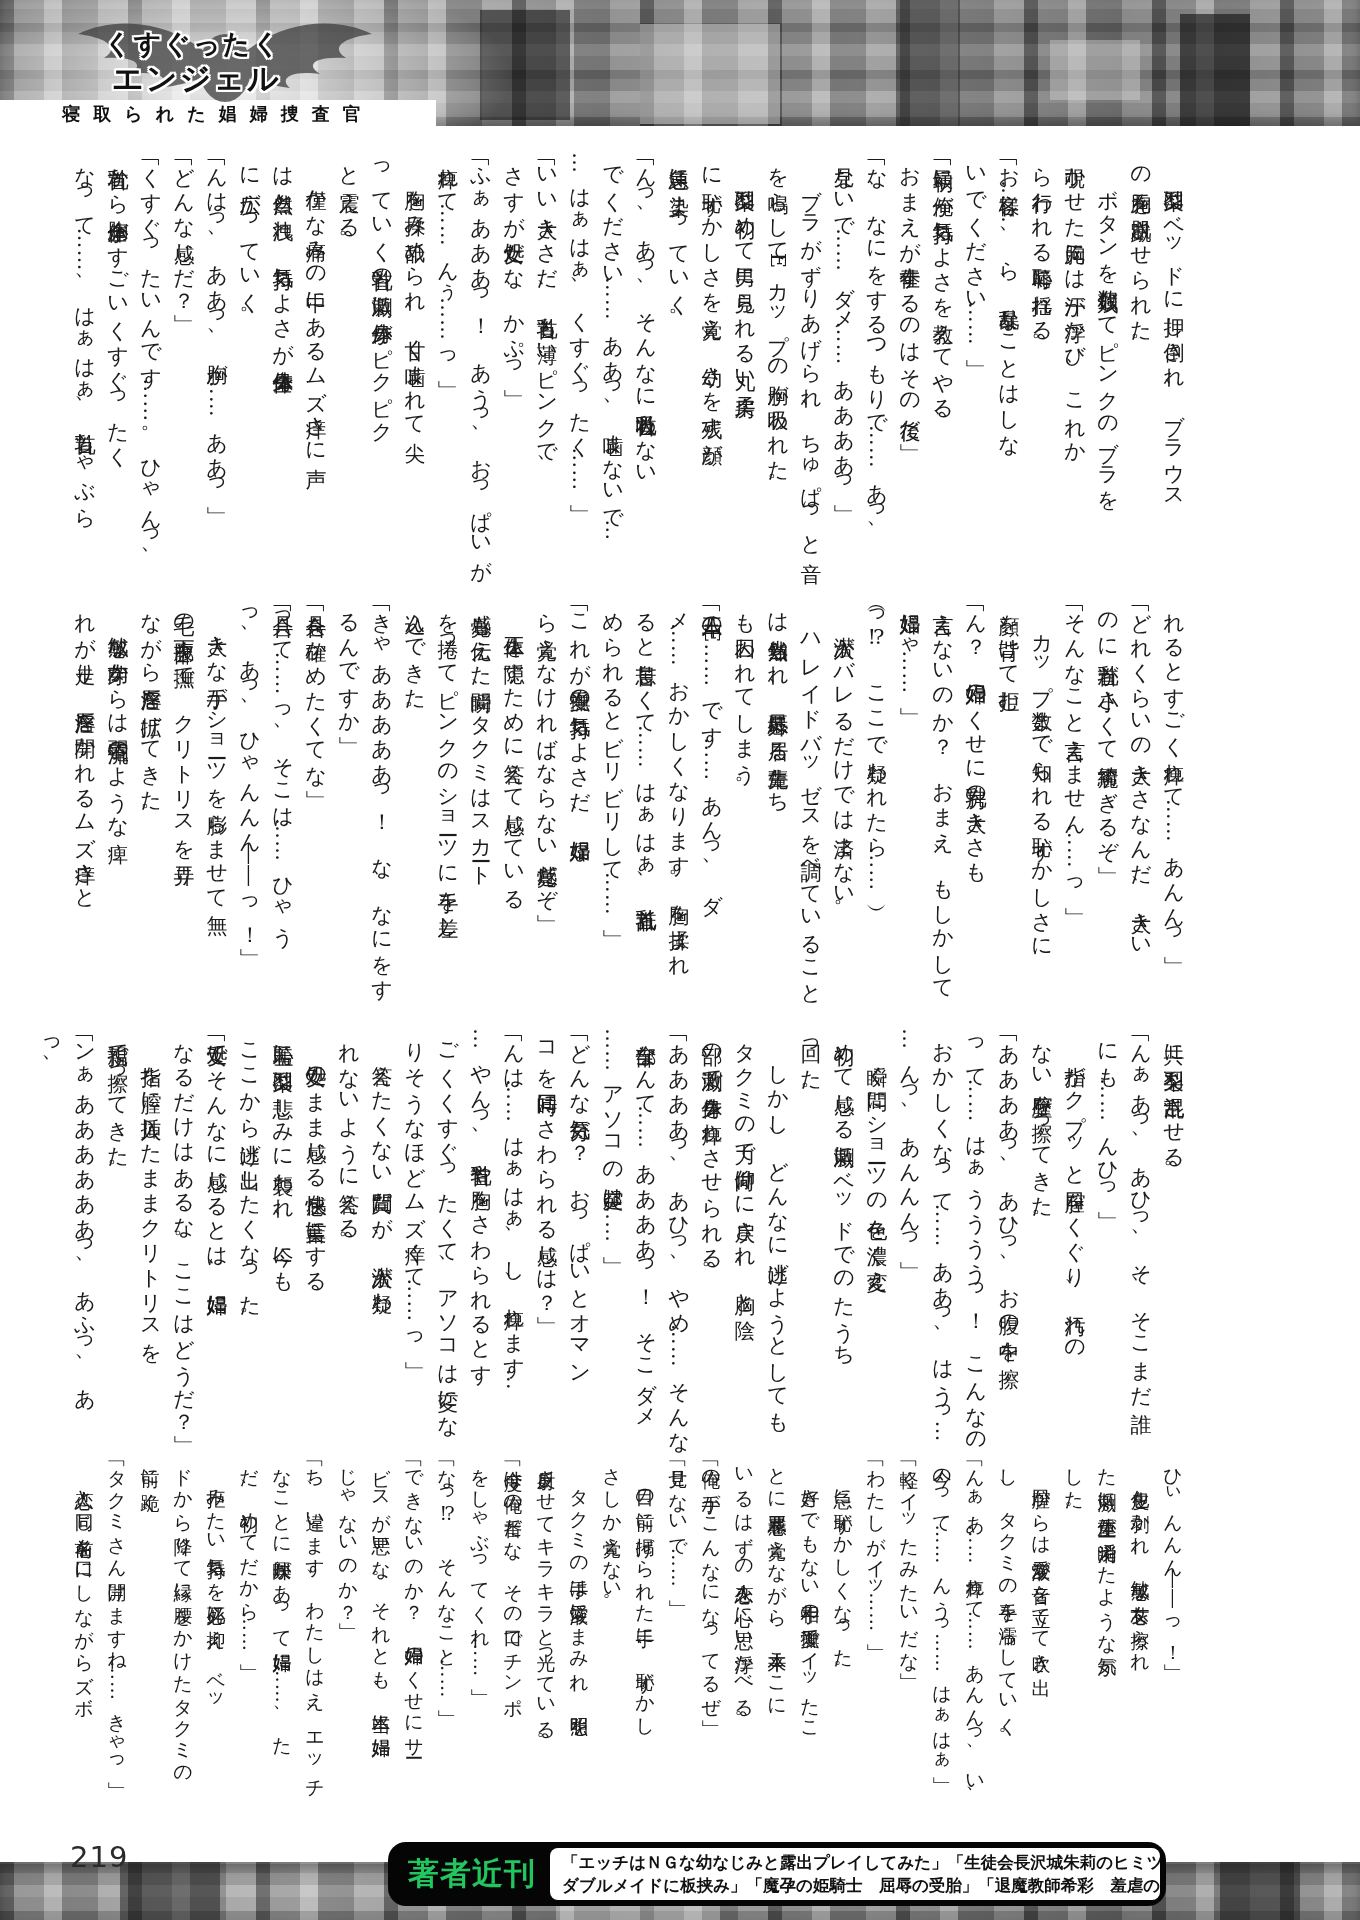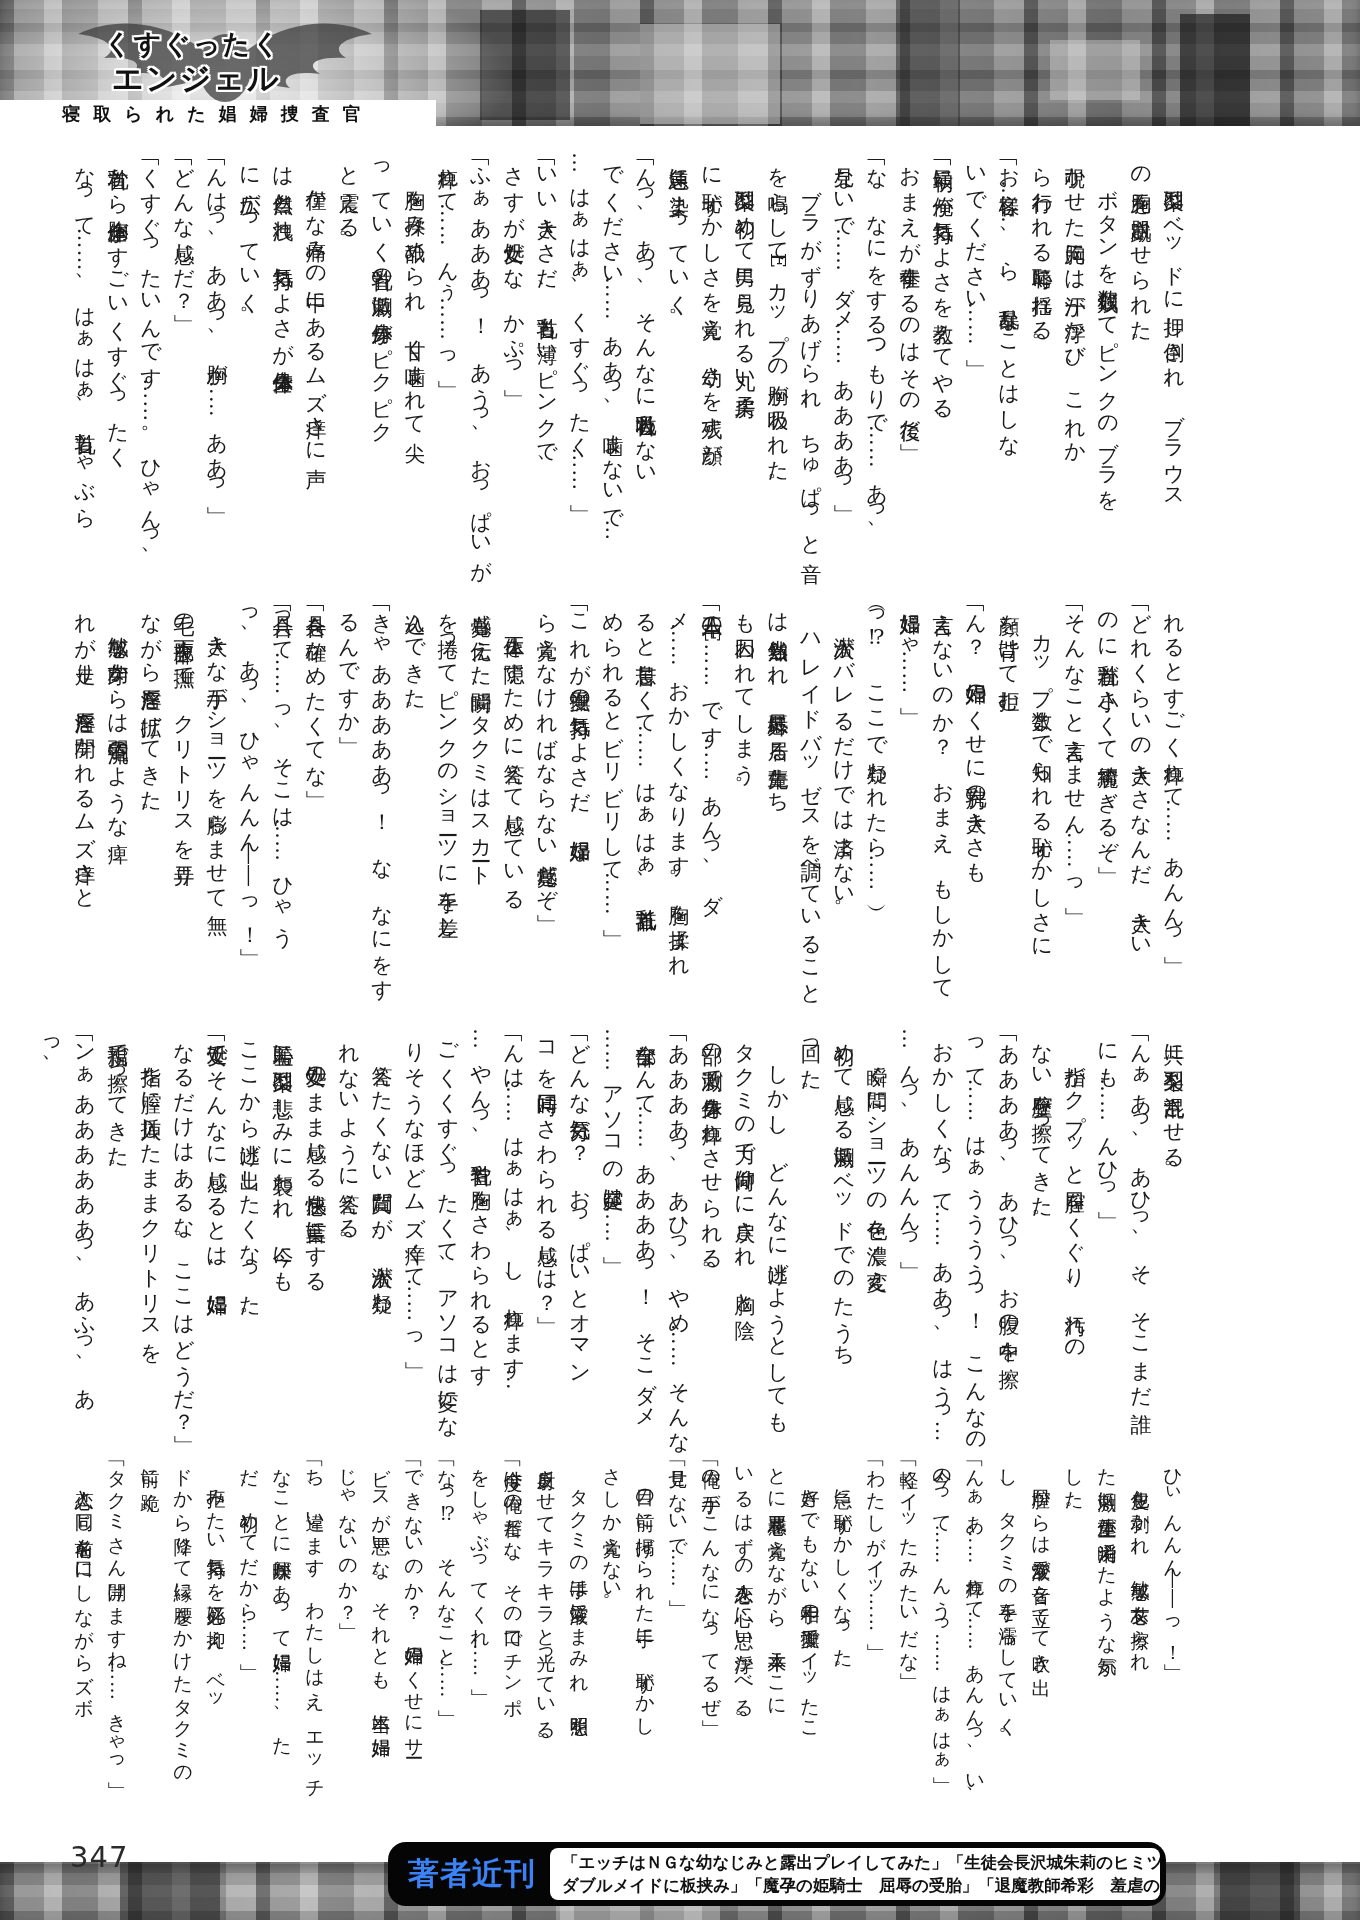--- a/index.html
+++ b/index.html
@@ -66,21 +66,21 @@
     font-family:"DejaVu Sans","Liberation Sans",sans-serif;
     font-size:29px;color:#2a2a2a;letter-spacing:1px;
   }
   #pub-bar{
     position:absolute;left:388px;top:1842px;width:778px;height:64px;z-index:6;
     background:#050505;border-radius:18px;
     display:flex;align-items:center;
   }
   #pub-label{
     font-family:"DejaVu Sans","Liberation Sans",sans-serif;
-    font-weight:bold;font-size:31px;color:#3b82f6;
+    font-weight:bold;font-size:31px;color:#22c55e;
     padding:0 14px 0 20px;white-space:nowrap;letter-spacing:1px;
   }
   #pub-panel{
     background:#fff;border-radius:8px;height:52px;flex:1;margin-right:6px;
     display:flex;align-items:center;gap:10px;padding:0 12px;overflow:hidden;
   }
   #pub-titles{
     font-family:"DejaVu Sans","Liberation Sans",sans-serif;
     font-size:16.5px;font-weight:bold;color:#111;line-height:23px;white-space:nowrap;
   }
@@ -249,21 +249,21 @@
     <div>「ち、違います、わたしはえ、エッチ</div>
     <div>なことに興味があって娼婦に……、た</div>
     <div>だ、初めてだから……」</div>
     <div>　拒みたい気持ちを必死に抑え、ベッ</div>
     <div>ドから降りて縁に腰をかけたタクミの</div>
     <div>前に跪く。</div>
     <div>「タクミさん開けますね……きゃっ」</div>
     <div>　恋人と同じ名前を口にしながらズボ</div>
   </div>
 
-<div id="page-number">347</div>
+<div id="page-number">219</div>
 <div id="pub-bar">
   <span id="pub-label">著者近刊</span>
   <div id="pub-panel">
     <div id="pub-titles">
       <div>「エッチはＮＧな幼なじみと露出プレイしてみた」「生徒会長沢城朱莉のヒミツ」「これでも僕はご主人様？</div>
       <div>ダブルメイドに板挟み」「魔孕の姫騎士　屈辱の受胎」「退魔教師希彩　羞虐の学園」他</div>
     </div>
 
   </div>
 </div>

